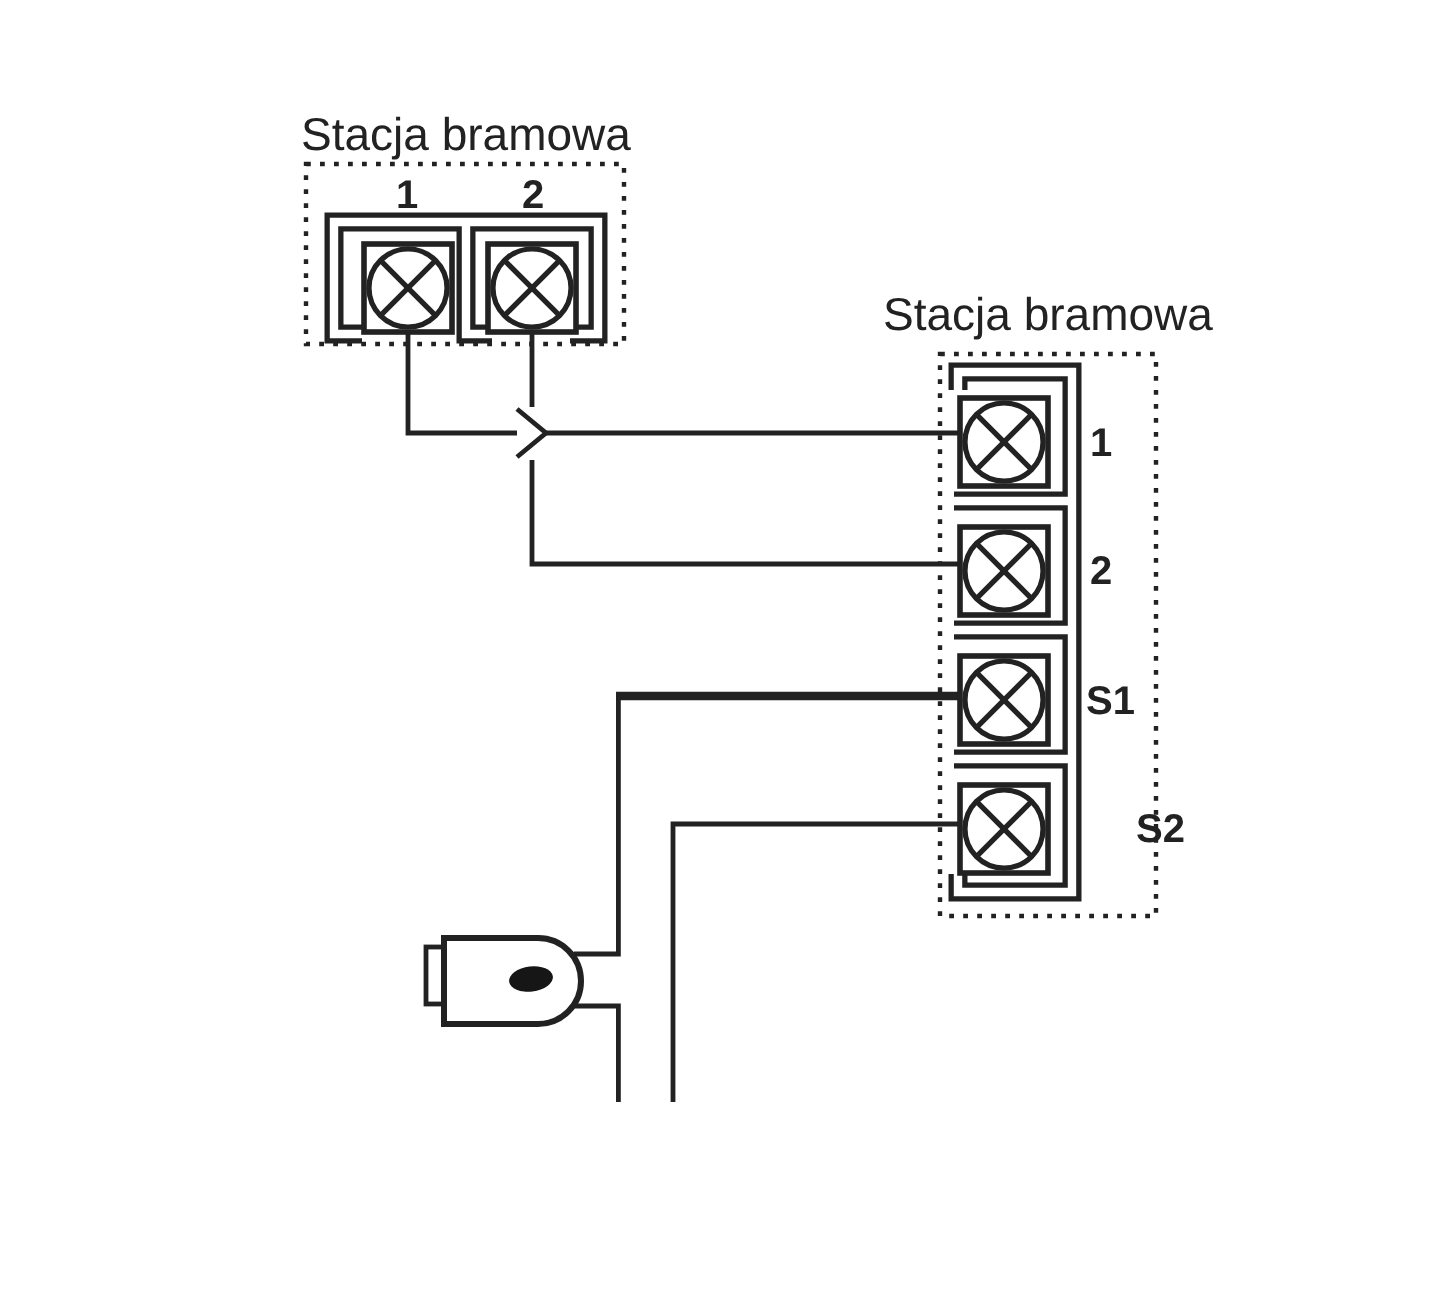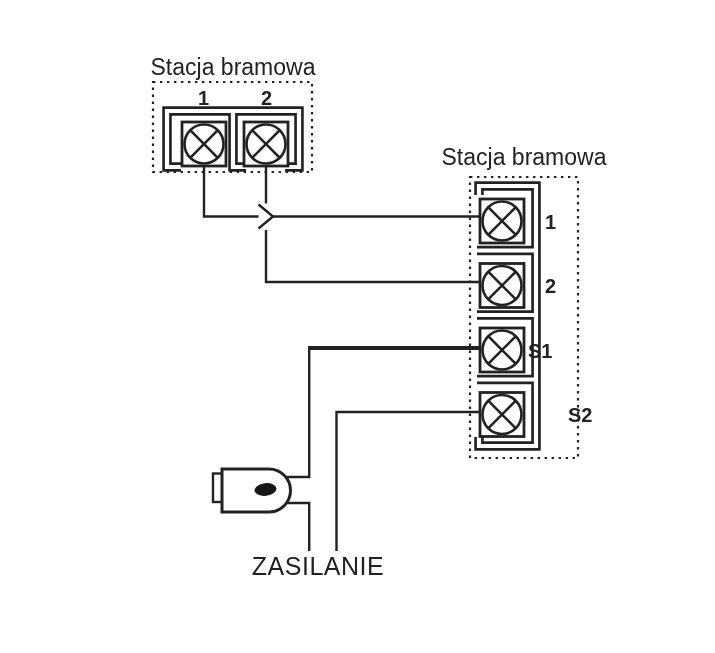--- a/index.html
+++ b/index.html
@@ -75,21 +75,20 @@
 
   <div class="lbl title" style="left:133px;top:55px;width:200px;">Stacja bramowa</div>
 
   <div class="lbl termlbl centered" style="left:188px;top:88px;width:31px;">1</div>
   <div class="lbl termlbl centered" style="left:251px;top:88px;width:31px;">2</div>
 
   <div class="lbl title" style="left:424px;top:145px;width:200px;">Stacja bramowa</div>
 
   <div class="lbl termlbl" style="left:545px;top:212px;">1</div>
   <div class="lbl termlbl" style="left:545px;top:276px;">2</div>
-  <div class="lbl termlbl" style="left:528px;top:341px;">S1</div>
+  <div class="lbl termlbl" style="left:543px;top:341px;">S1</div>
   <div class="lbl termlbl" style="left:568px;top:405px;">S2</div>
 
   <div class="lbl lock-label" style="left:37px;top:494px;width:240px;">
   </div>
 
-  <div class="lbl power-label" style="left:218px;top:553px;width:200px;">ZASILANIE</div>
 
 </div>
 
 </body></html>

